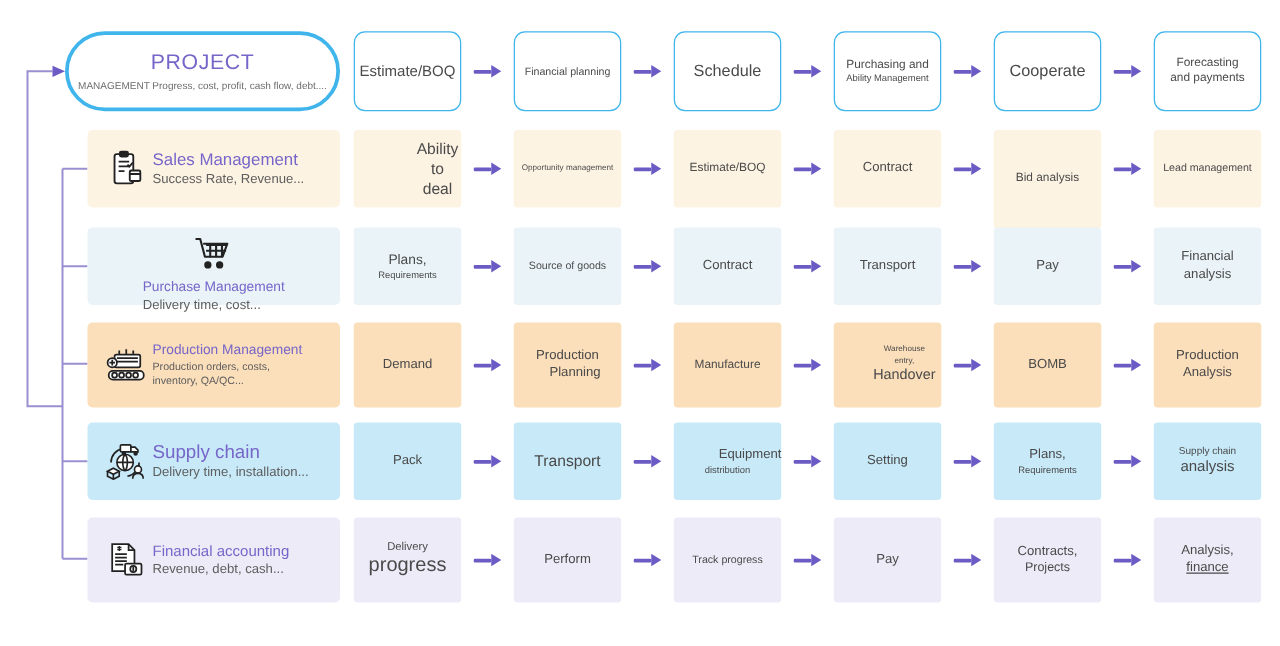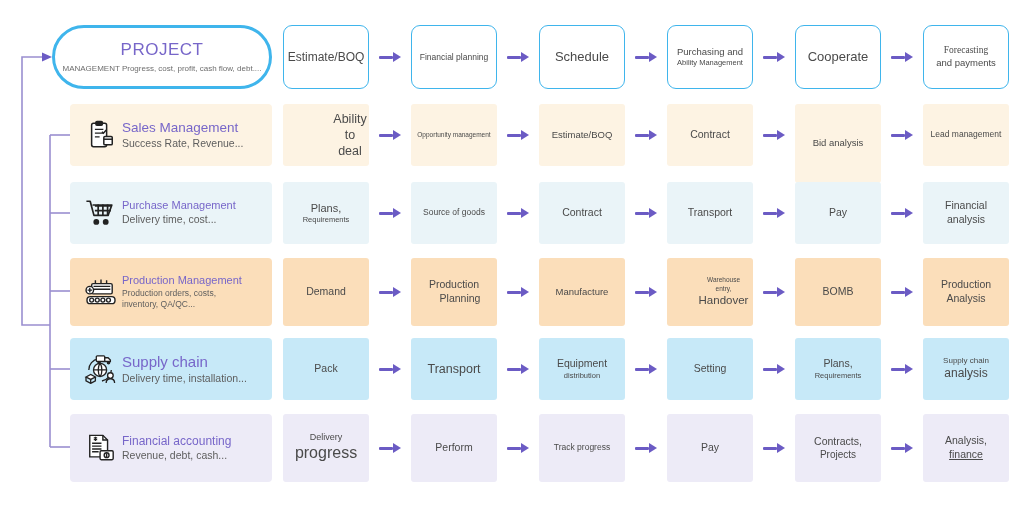--- a/index.html
+++ b/index.html
@@ -123,42 +123,42 @@
         <div class="l1" style="font-size: 13px;">Schedule</div>
       </div>
       <div class="hbox" style="left: 667px; width: 86px; top: 25px; height: 64px;">
         <div class="l1" style="font-size: 9.5px;">Purchasing and</div>
         <div class="l2" style="font-size: 7.5px;">Ability Management</div>
       </div>
       <div class="hbox" style="left: 795px; width: 86px; top: 25px; height: 64px;">
         <div class="l1" style="font-size: 13px;">Cooperate</div>
       </div>
       <div class="hbox" style="left: 923px; width: 86px; top: 25px; height: 64px;">
-        <div class="l1" style="font-size: 9.5px; font-family: Liberation Serif, serif;">Forecasting</div>
+        <div class="l1" style="font-size: 9.5px;">Forecasting</div>
         <div class="l2" style="font-size: 9.5px;">and payments</div>
       </div>
     </div>
   <div id="cat-col">
       <div class="cat" style="top: 104px; height: 62px; background: rgb(253, 243, 227);">
         <div class="cat-ico">
     <svg width="30" height="30" viewBox="0 0 32 32" fill="none" stroke="#222" stroke-width="1.6">
       <rect x="6" y="3.5" width="16" height="25" rx="2" fill="#fff"></rect>
       <rect x="10.5" y="1.5" width="7" height="4" rx="1.2" fill="#222"></rect>
       <path d="M9.5 10h9M9.5 14h9M9.5 18h5" stroke-width="1.5"></path>
       <path d="M17 12.5l1.6 1.6 3-3.4" stroke-width="1.6"></path>
       <rect x="19" y="17.5" width="9" height="9" rx="1.2" fill="#fff"></rect>
       <path d="M19 20.5h9"></path>
     </svg>
         </div>
         <div class="cat-txt">
           <div class="cat-title" style="font-size: 13.5px;">Sales Management</div>
           <div class="cat-sub" style="font-size: 10.5px;">Success Rate, Revenue...</div>
         </div>
       </div>
-      <div class="cat" style="top: 182px; height: 62px; background: rgb(234, 244, 248);">
+      <div class="cat" style="top: 182px; height: 62px; background: rgb(234, 244, 248); flex-direction: column;">
         <div class="cat-ico">
     <svg width="32" height="30" viewBox="0 0 34 30" fill="none" stroke="#222" stroke-width="1.8">
       <path d="M1.5 2.5h4l4 15h15l4-11H8" stroke-linejoin="round"></path>
       <path d="M10.5 7.5h18M10.5 12.5h17M14 6v12M19 6v12M24 6v12"></path>
       <circle cx="12" cy="24.5" r="2.2" fill="#222"></circle>
       <circle cx="22" cy="24.5" r="2.2" fill="#222"></circle>
     </svg>
         </div>
         <div class="cat-txt">
           <div class="cat-title" style="font-size: 11px;">Purchase Management</div>
@@ -284,21 +284,21 @@
         <div class="l1" style="font-size: 10.5px;">Production</div>
         <div class="l2" style="font-size: 10.5px;">Analysis</div>
       </div>
       <div class="cell" style="left: 283px; width: 86px; top: 338px; height: 62px; background: rgb(199, 233, 248);">
         <div class="l1" style="font-size: 10.5px;">Pack</div>
       </div>
       <div class="cell" style="left: 411px; width: 86px; top: 338px; height: 62px; background: rgb(199, 233, 248);">
         <div class="l1" style="font-size: 12.5px;">Transport</div>
       </div>
       <div class="cell" style="left: 539px; width: 86px; top: 338px; height: 62px; background: rgb(199, 233, 248);">
-        <div class="l1" style="font-size: 10.5px;">Equipment</div>
+        <div class="l1" style="font-size: 10.5px; padding-left: 36px;">Equipment</div>
         <div class="l2" style="font-size: 7.5px;">distribution</div>
       </div>
       <div class="cell" style="left: 667px; width: 86px; top: 338px; height: 62px; background: rgb(199, 233, 248);">
         <div class="l1" style="font-size: 10.5px;">Setting</div>
       </div>
       <div class="cell" style="left: 795px; width: 86px; top: 338px; height: 62px; background: rgb(199, 233, 248);">
         <div class="l1" style="font-size: 10.5px;">Plans,</div>
         <div class="l2" style="font-size: 7.5px;">Requirements</div>
       </div>
       <div class="cell" style="left: 923px; width: 86px; top: 338px; height: 62px; background: rgb(199, 233, 248);">

